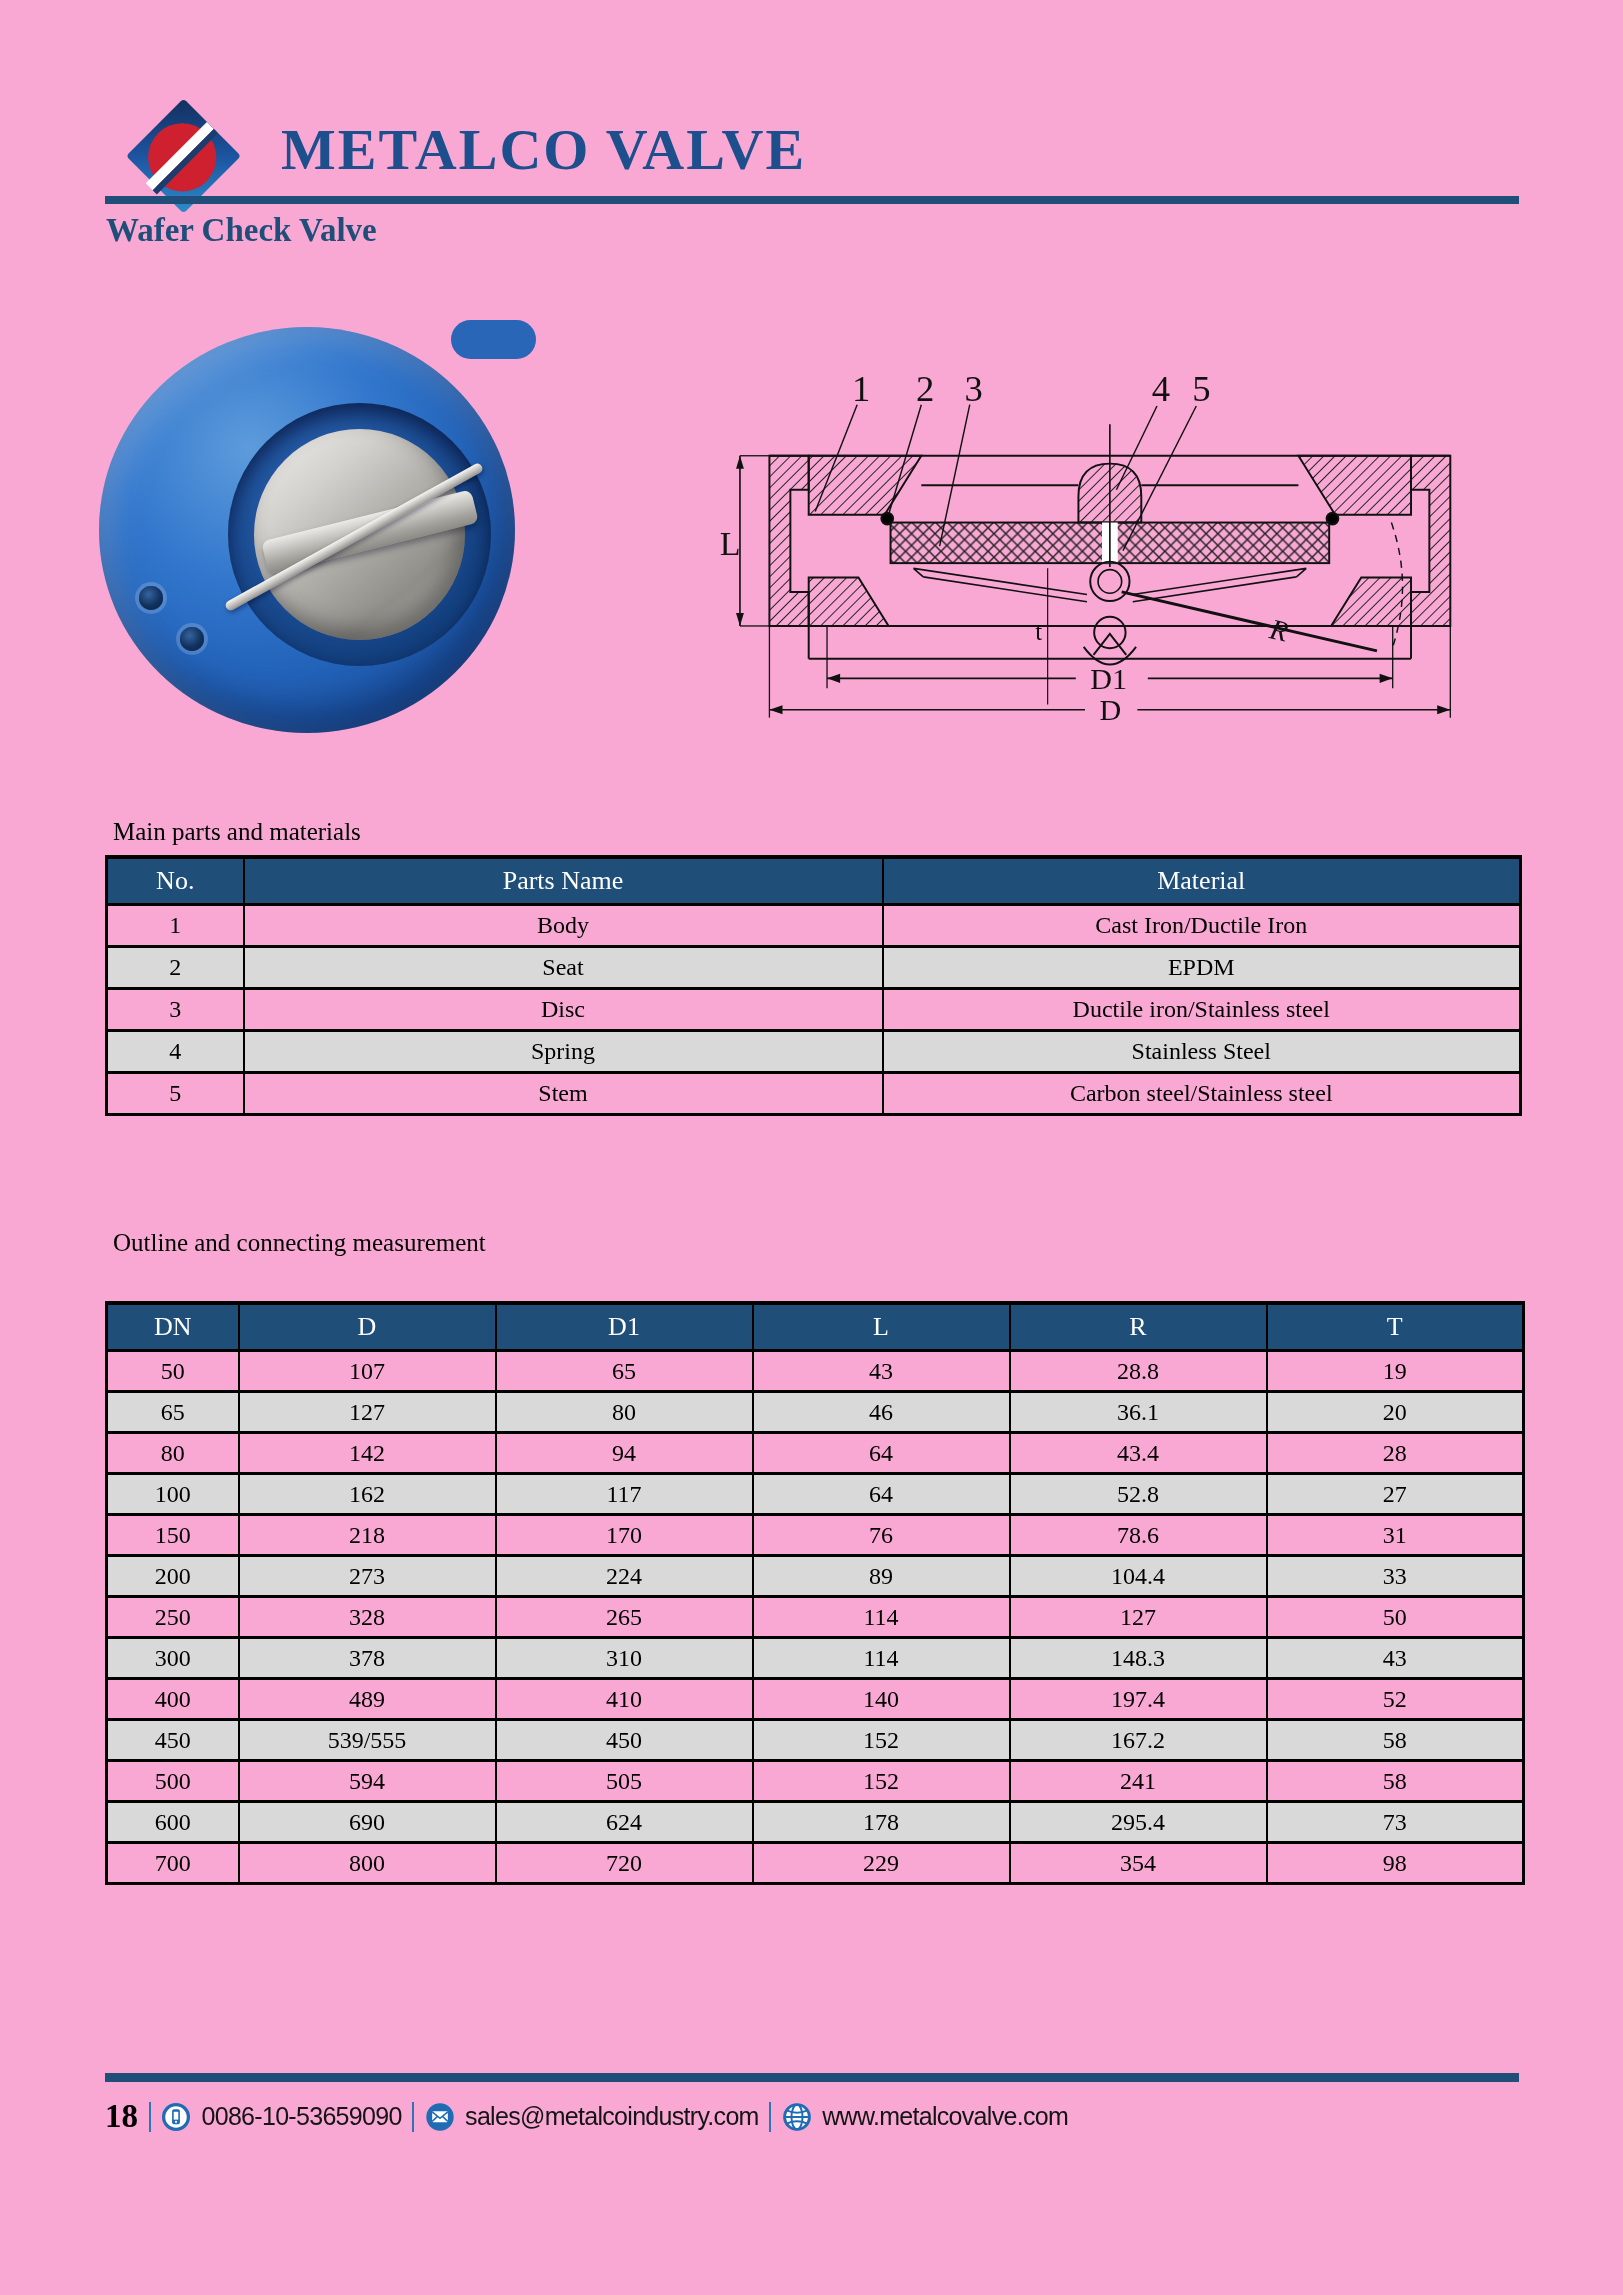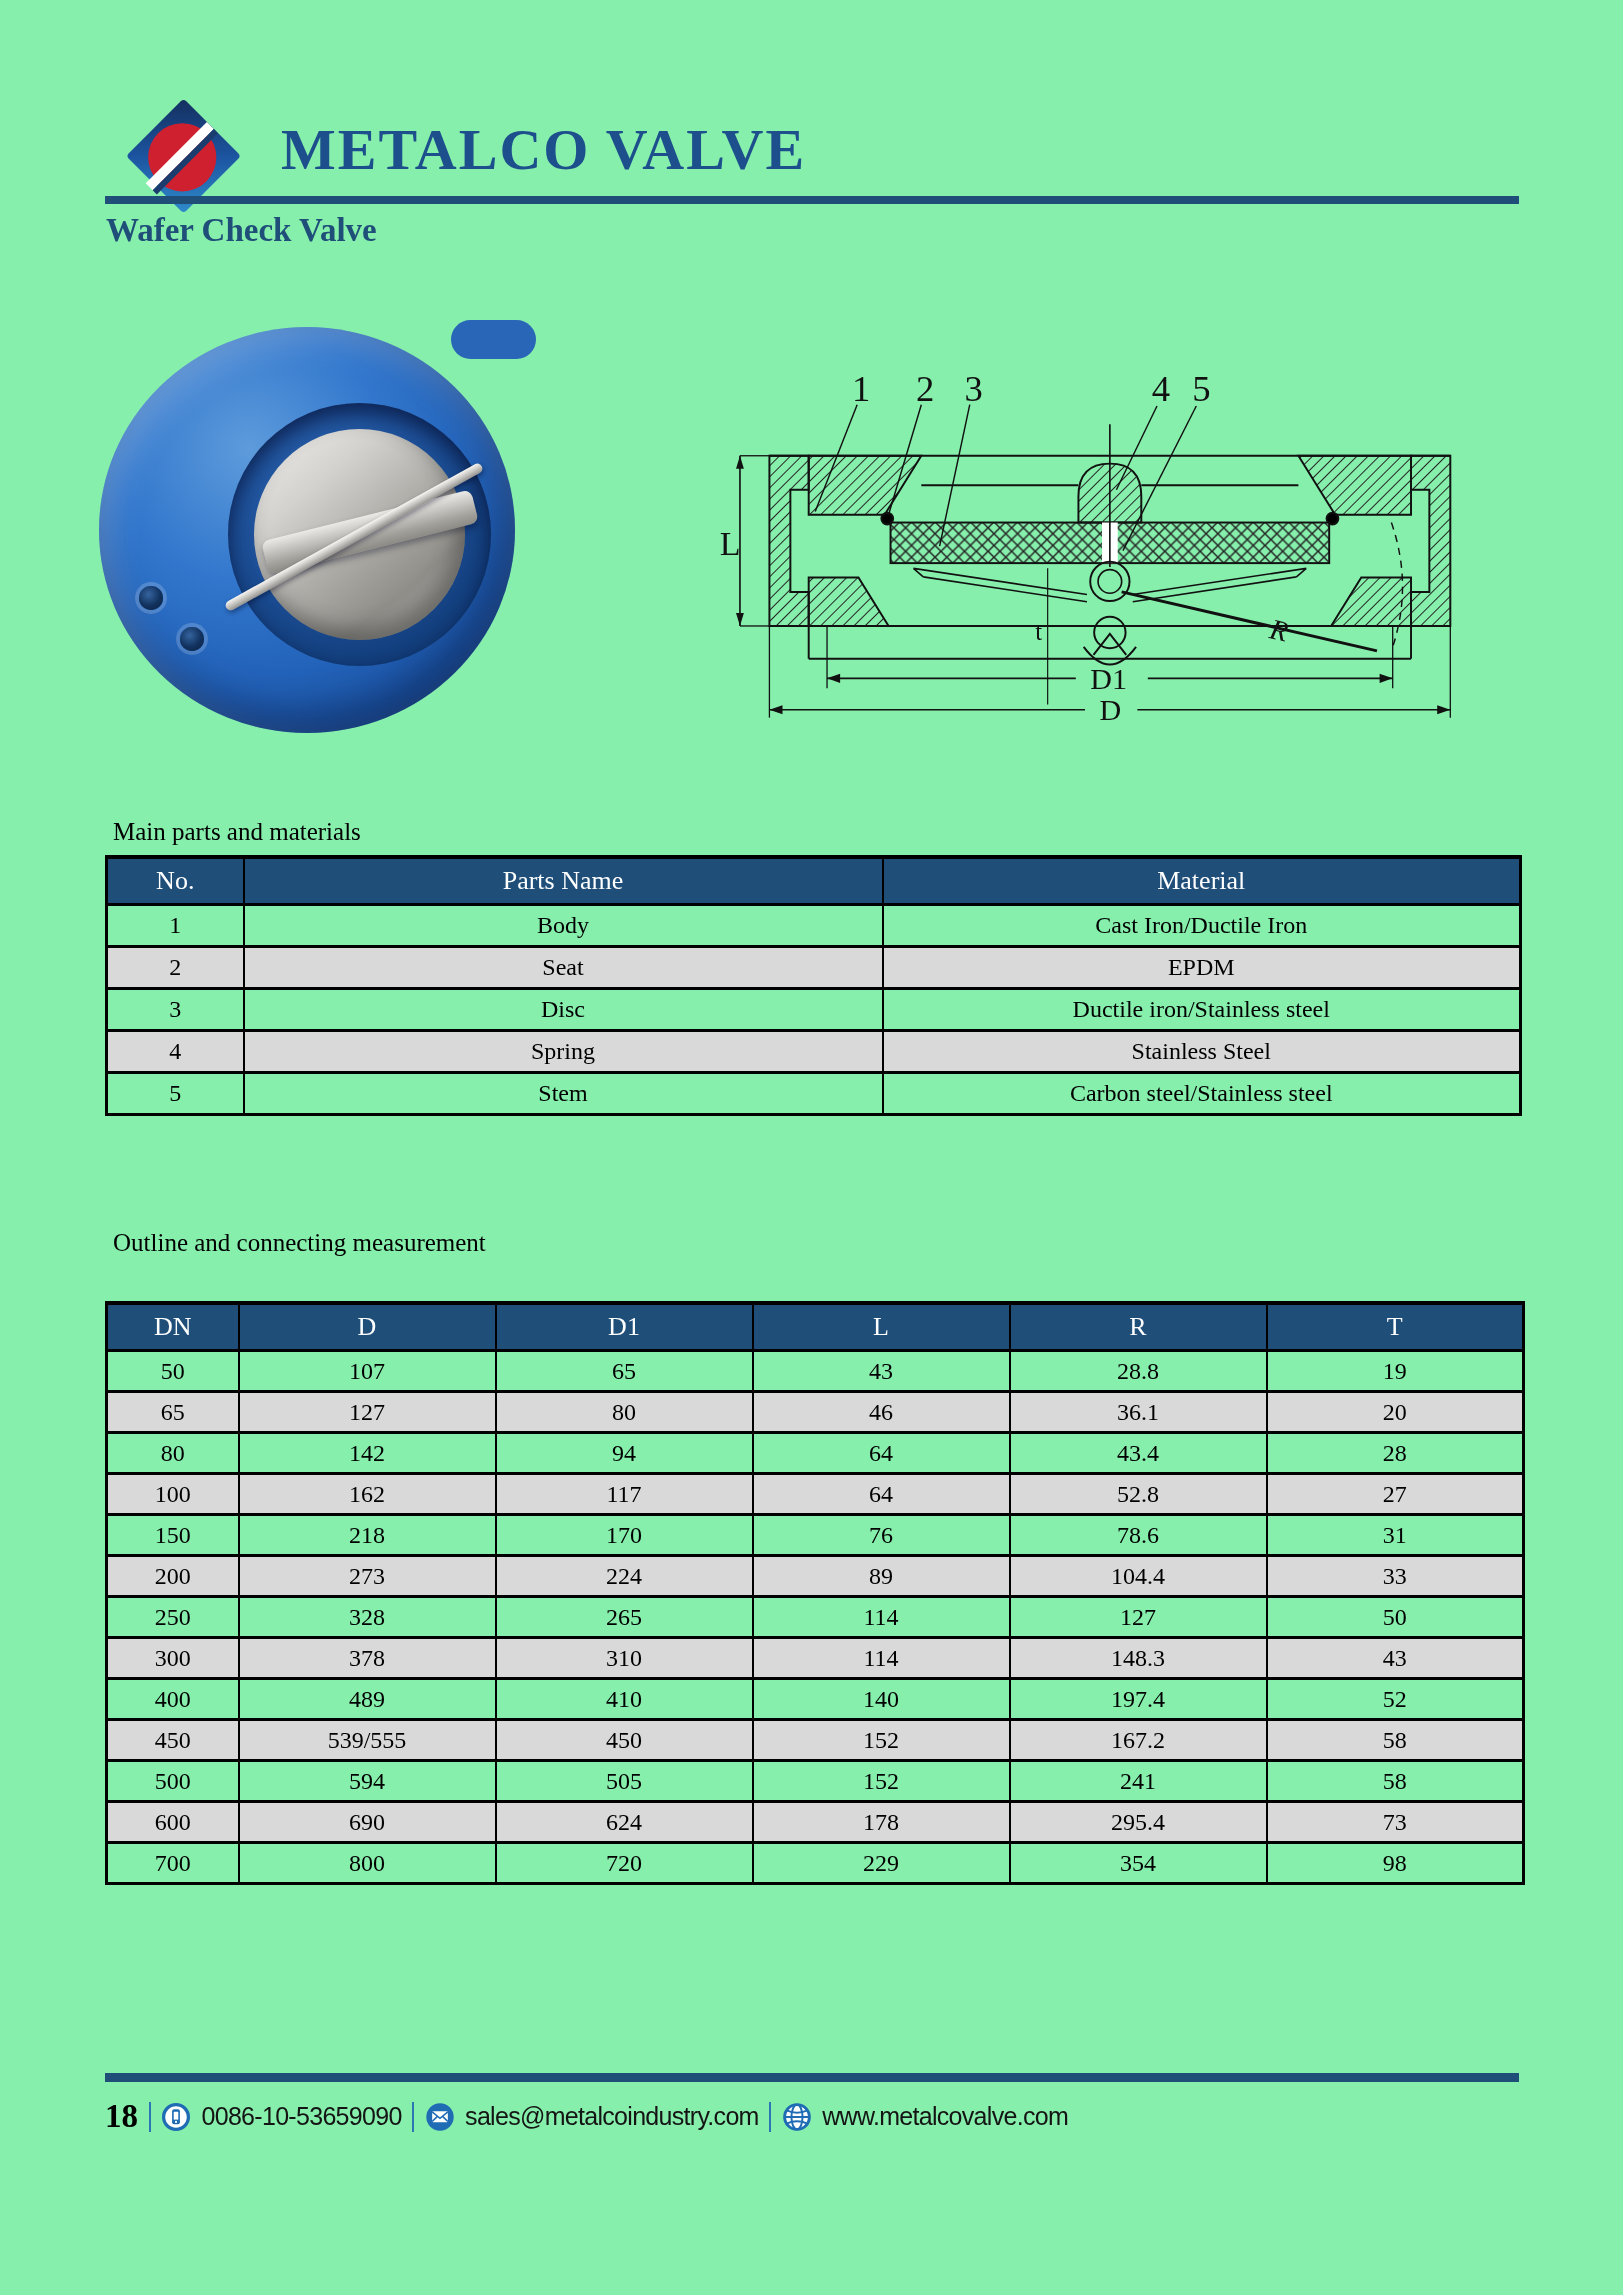--- a/index.html
+++ b/index.html
@@ -1,16 +1,16 @@
 <!DOCTYPE html>
 <html style="font-size:10.5px"><head>
 <meta charset="utf-8">
 <style>
   html,body{margin:0;padding:0;background:#888;}
-  #page{position:relative;width:1623px;height:2295px;background:#86efac;
+  #page{position:relative;width:1623px;height:2295px;background:#f9a8d4;
         font-family:"Liberation Serif",serif;overflow:hidden;}
 
   
   .logo{position:absolute;left:110px;top:97px;}
   .brand-name{position:absolute;left:281px;top:116px;font-size:58px;font-weight:bold;
               color:#1c4f8c;letter-spacing:2px;white-space:nowrap;}
   .rule{position:absolute;left:105px;top:196px;width:1414px;height:7.9px;background:#1f4e79;}
   .page-title{position:absolute;left:106px;top:212px;font-size:33px;font-weight:bold;color:#1f4e79;}
 
   

